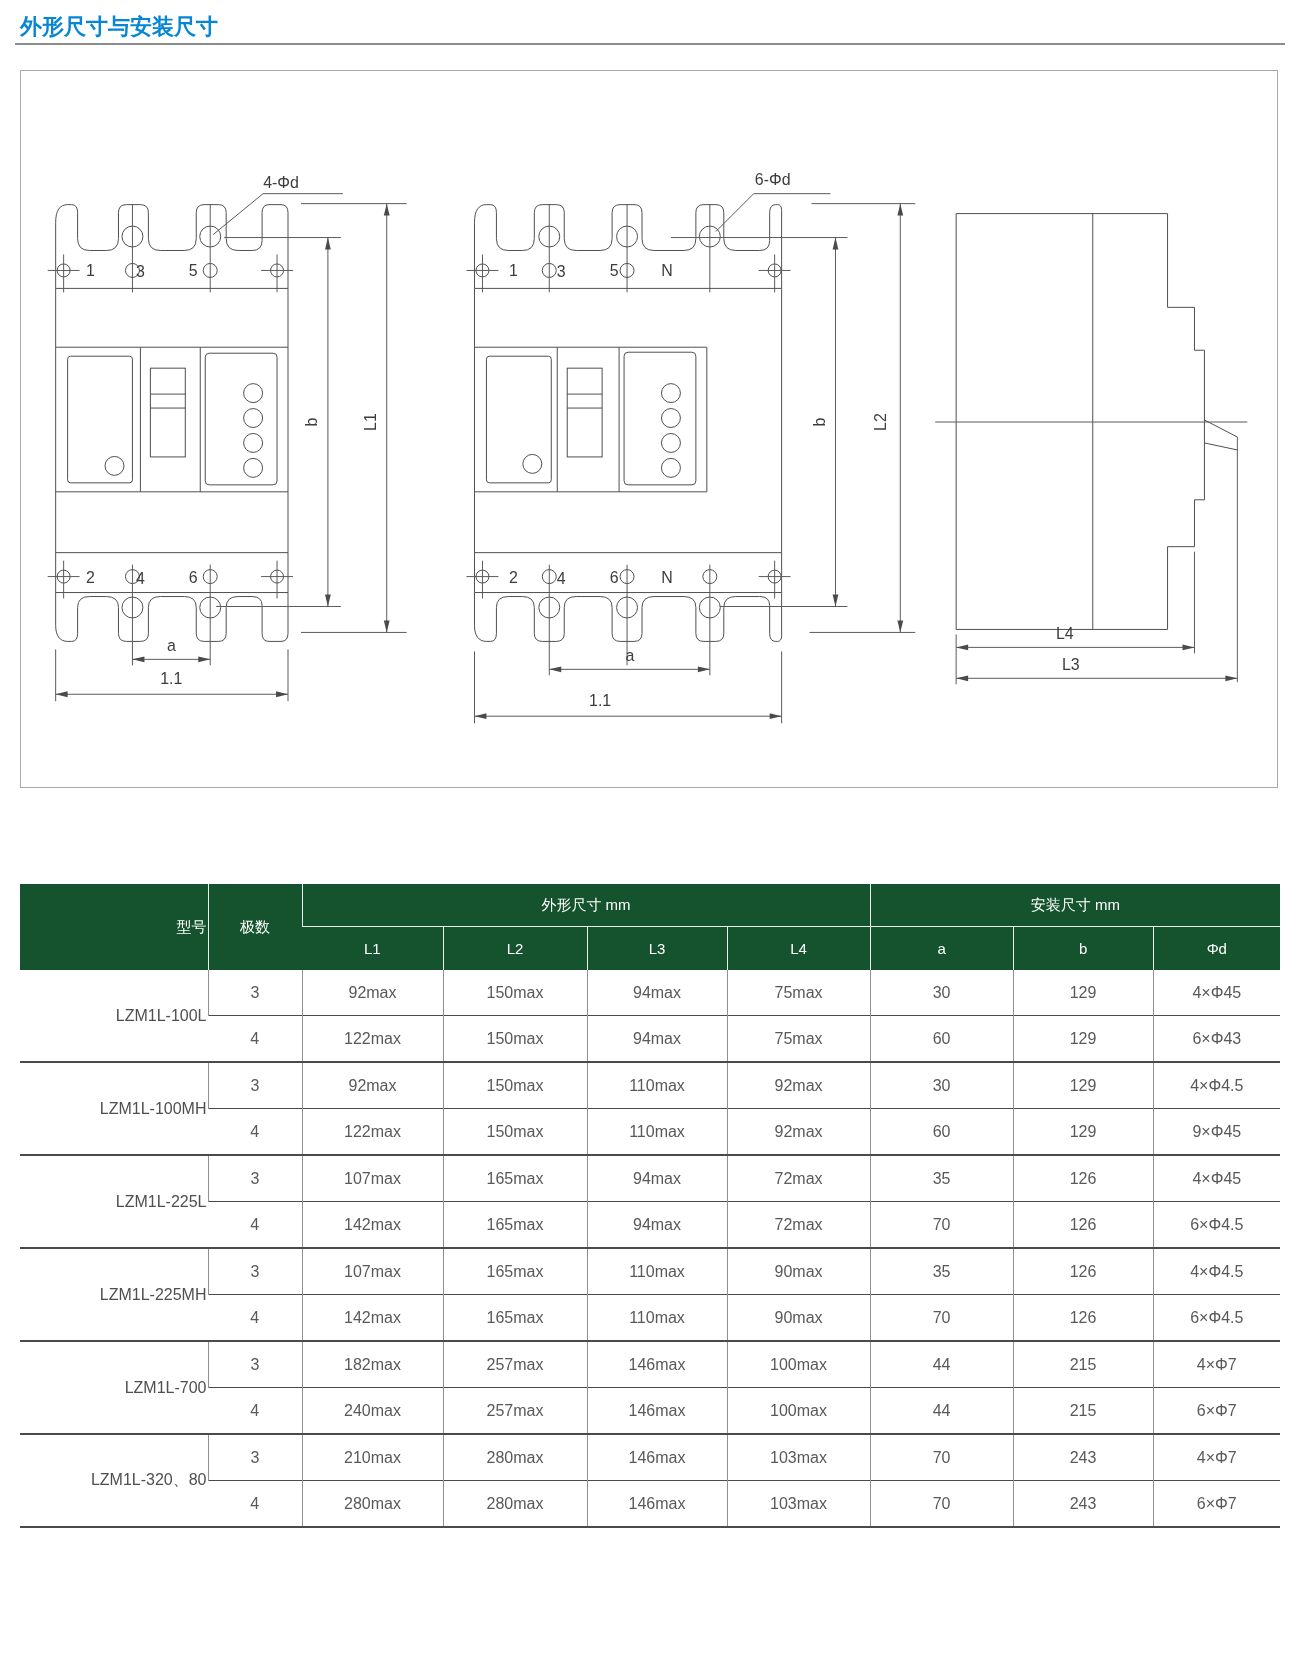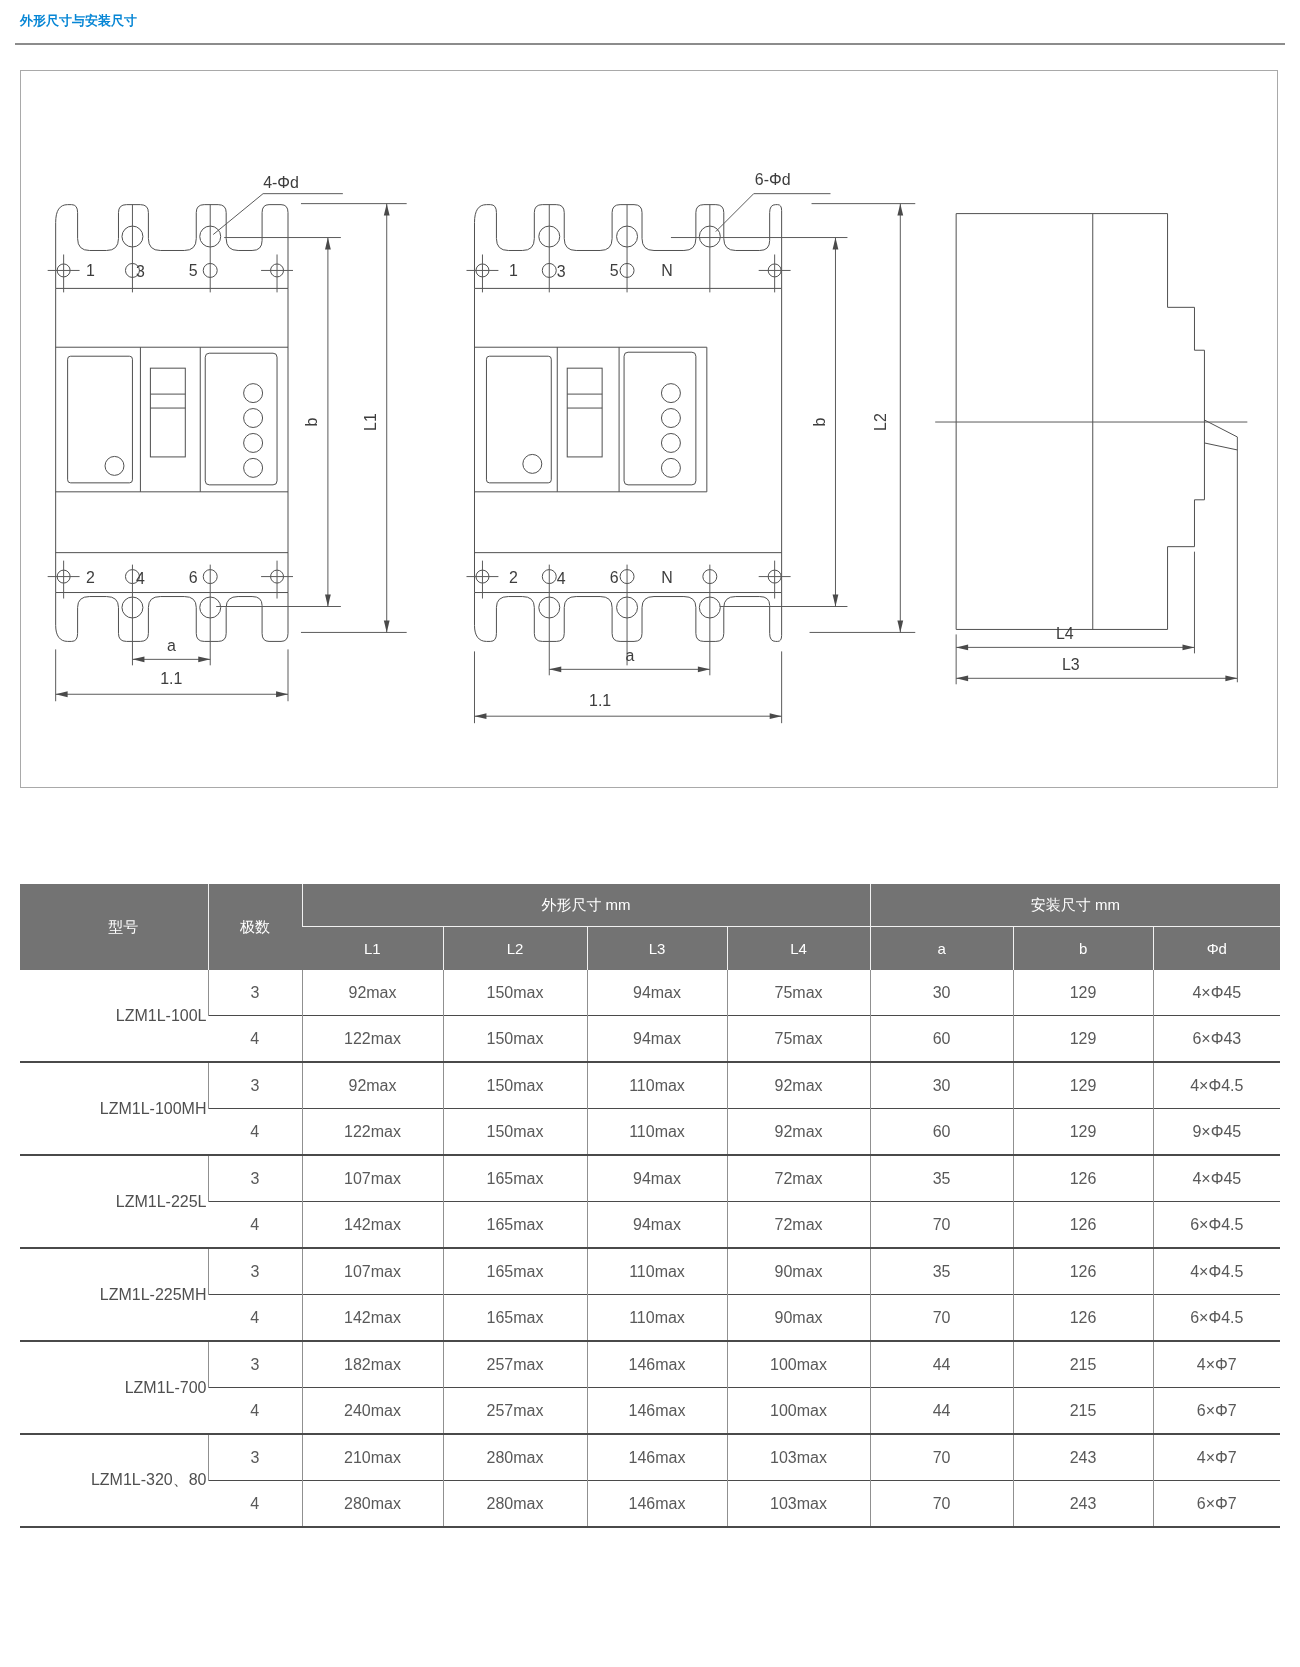--- a/index.html
+++ b/index.html
@@ -1,36 +1,36 @@
 <!DOCTYPE html>
 <html><head>
 <meta charset="utf-8">
 <style>
   html,body{margin:0;padding:0;background:#ffffff;}
   body{font-family:"Liberation Sans","DejaVu Sans",sans-serif;}
   #page{position:relative;width:1300px;height:1667px;background:#ffffff;overflow:hidden;}
 
   
-  .page-title{position:absolute;left:20px;top:12px;font-size:13px;font-weight:bold;color:#0786d5;}
+  .page-title{position:absolute;left:20px;top:12px;font-size:22px;font-weight:bold;color:#0786d5;}
   .title-rule{position:absolute;left:15px;top:43px;width:1270px;height:2px;background:#8c8c8c;}
 
   
   .diagram-box{position:absolute;left:20px;top:70px;width:1258px;height:718px;border:1px solid #a9a9a9;background:#fff;box-sizing:border-box;}
   svg text{fill:#3d3d3d;font-family:"Liberation Sans","DejaVu Sans",sans-serif;font-size:16px;}
   svg .ln{stroke:#4f4f4f;stroke-width:1;fill:none;}
   svg .thin{stroke:#5a5a5a;stroke-width:1;fill:none;}
 
   
   .dim-table{position:absolute;left:20px;top:884px;width:1260px;border-collapse:collapse;table-layout:fixed;border-bottom:2px solid #4a4a4a;}
-  .dim-table th{background:#737373;color:#ffffff;font-weight:normal;font-size:15px;text-align:center;}
+  .dim-table th{background:#14532d;color:#ffffff;font-weight:normal;font-size:15px;text-align:center;}
   .dim-table .hdr1 th{height:40px;}
   .dim-table .hdr2 th{height:41px;border-top:1px solid rgba(255,255,255,.9);}
   .dim-table th{border-left:1px solid rgba(255,255,255,.9);}
   .dim-table tr th:first-child{border-left:none;}
-  .dim-table th.model-h{text-align:center;padding-left:20px;}
+  .dim-table th.model-h{text-align:right;padding-left:20px;}
   .dim-table td{height:43px;text-align:center;font-size:16px;color:#595959;border-left:1px solid #909090;background:#fff;}
   .dim-table td:first-child{border-left:none;}
   .dim-table td.model-c{text-align:right;padding-left:22px;color:#4f4f4f;}
   .dim-table tbody tr.g-first td{border-top:2px solid #4a4a4a;}
   .dim-table tbody:first-of-type tr.g-first td{border-top:none;}
   .dim-table tbody tr.g-sub td{border-top:1px solid #4a4a4a;}
 </style>
 </head>
 <body>
 

